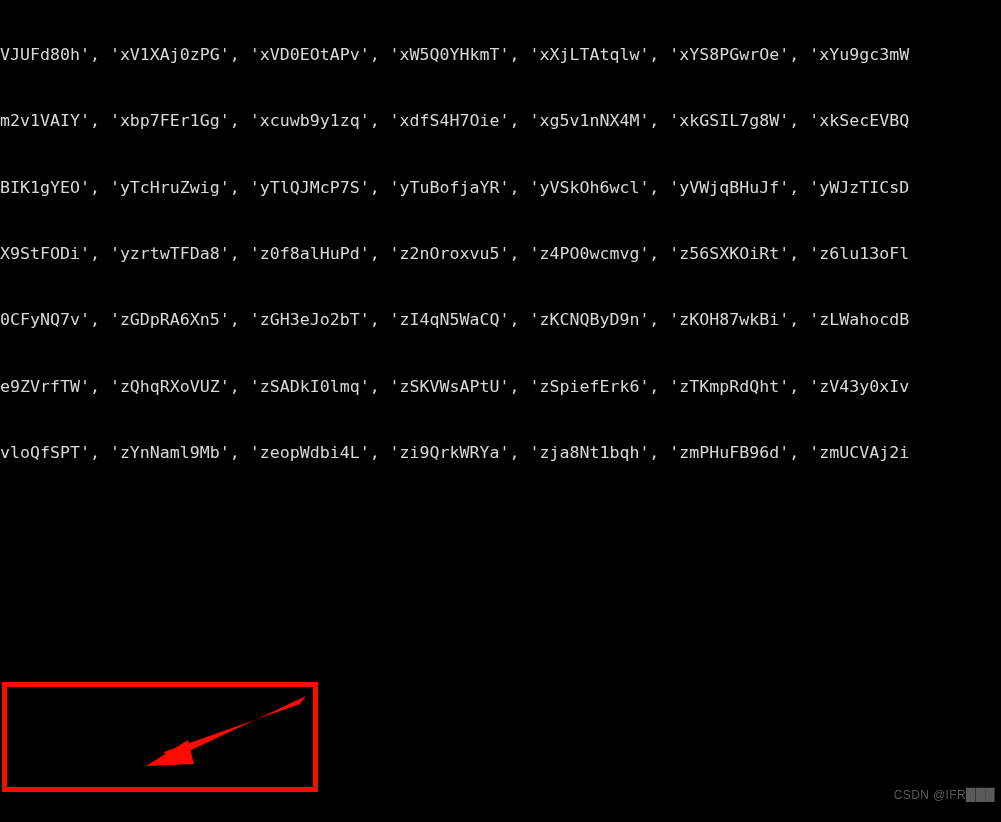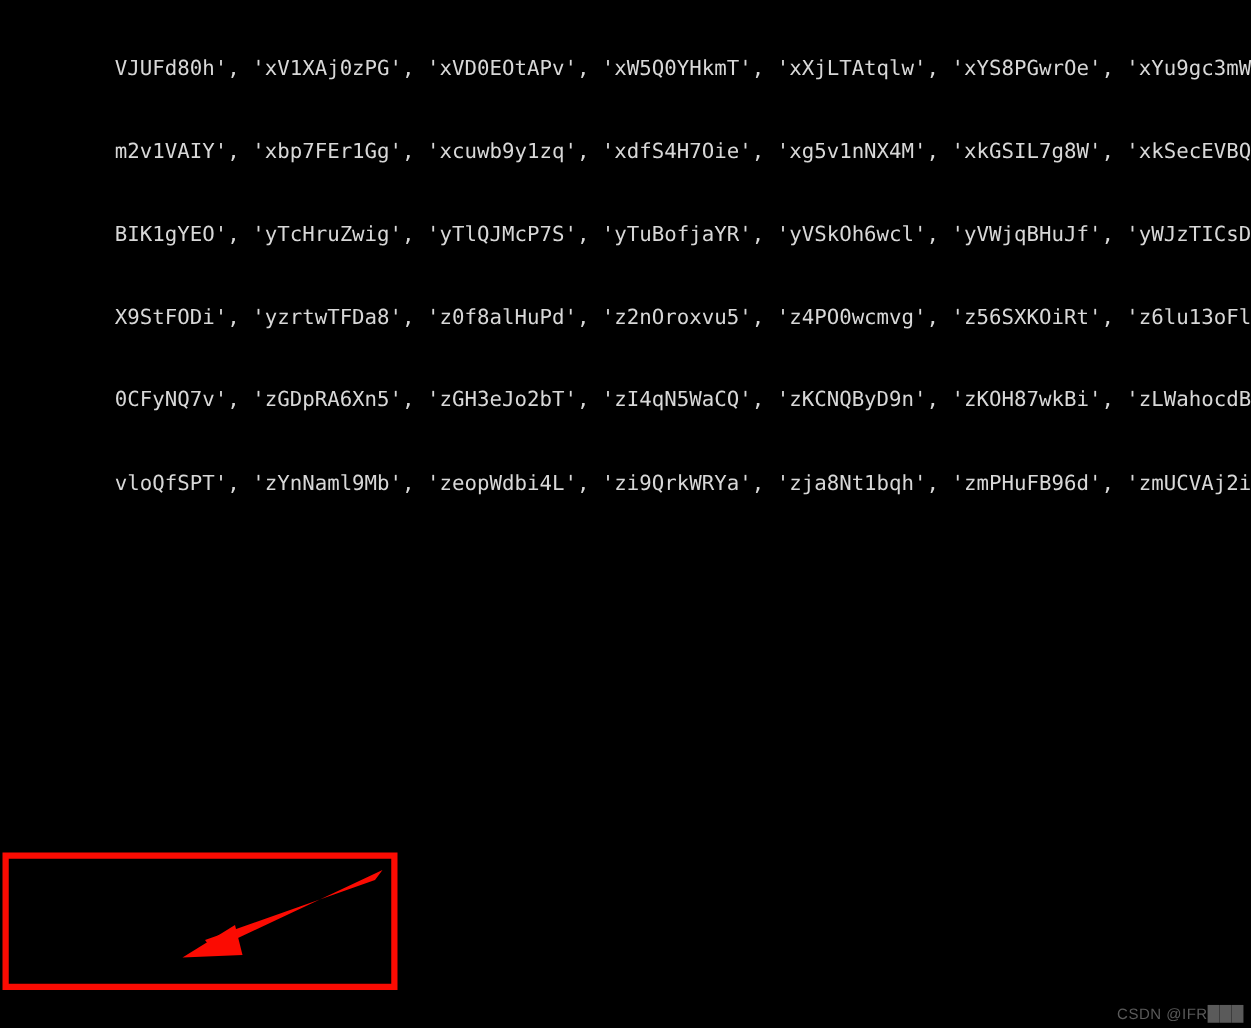--- a/index.html
+++ b/index.html
@@ -32,21 +32,20 @@
     line-height: 22.1px;
     color: #d8d8d8;
     white-space: pre;
     letter-spacing: 0px;
   }
   .term-line {
     display: block;
     height: 22.1px;
     white-space: pre;
     overflow: hidden;
-    text-align: right;
   }
   
   #highlight-box {
     position: absolute;
     left: 2px;
     top: 682px;
     width: 316px;
     height: 110px;
     border: 5px solid #fb0b02;
     box-sizing: border-box;
@@ -58,21 +57,21 @@
     left: 110px;
     top: 694px;
     width: 200px;
     height: 80px;
     pointer-events: none;
   }
   
   #watermark {
     position: absolute;
     right: 6px;
-    bottom: 4px;
+    bottom: 20px;
     font-family: "Liberation Sans", "DejaVu Sans", sans-serif;
     font-size: 12px;
     color: #5a5a5a;
     letter-spacing: 0.4px;
     white-space: pre;
     text-align: right;
   }
   .wm-glyphs {
     font-family: "DejaVu Sans", sans-serif;
   }
@@ -81,20 +80,21 @@
 <body>
 
 <div id="terminal">
 
   <div id="console-output">
     <span class="term-line">VJUFd80h', 'xV1XAj0zPG', 'xVD0EOtAPv', 'xW5Q0YHkmT', 'xXjLTAtqlw', 'xYS8PGwrOe', 'xYu9gc3mW</span>
     <span class="term-line">m2v1VAIY', 'xbp7FEr1Gg', 'xcuwb9y1zq', 'xdfS4H7Oie', 'xg5v1nNX4M', 'xkGSIL7g8W', 'xkSecEVBQ</span>
     <span class="term-line">BIK1gYEO', 'yTcHruZwig', 'yTlQJMcP7S', 'yTuBofjaYR', 'yVSkOh6wcl', 'yVWjqBHuJf', 'yWJzTICsD</span>
     <span class="term-line">X9StFODi', 'yzrtwTFDa8', 'z0f8alHuPd', 'z2nOroxvu5', 'z4PO0wcmvg', 'z56SXKOiRt', 'z6lu13oFl</span>
     <span class="term-line">0CFyNQ7v', 'zGDpRA6Xn5', 'zGH3eJo2bT', 'zI4qN5WaCQ', 'zKCNQByD9n', 'zKOH87wkBi', 'zLWahocdB</span>
+    <span class="term-line">e9ZVrfTW', 'zQhqRXoVUZ', 'zSADkI0lmq', 'zSKVWsAPtU', 'zSpiefErk6', 'zTKmpRdQht', 'zV43y0xIv</span>
     <span class="term-line">vloQfSPT', 'zYnNaml9Mb', 'zeopWdbi4L', 'zi9QrkWRYa', 'zja8Nt1bqh', 'zmPHuFB96d', 'zmUCVAj2i</span>
     
     
     
     
     
     
     
     
     

